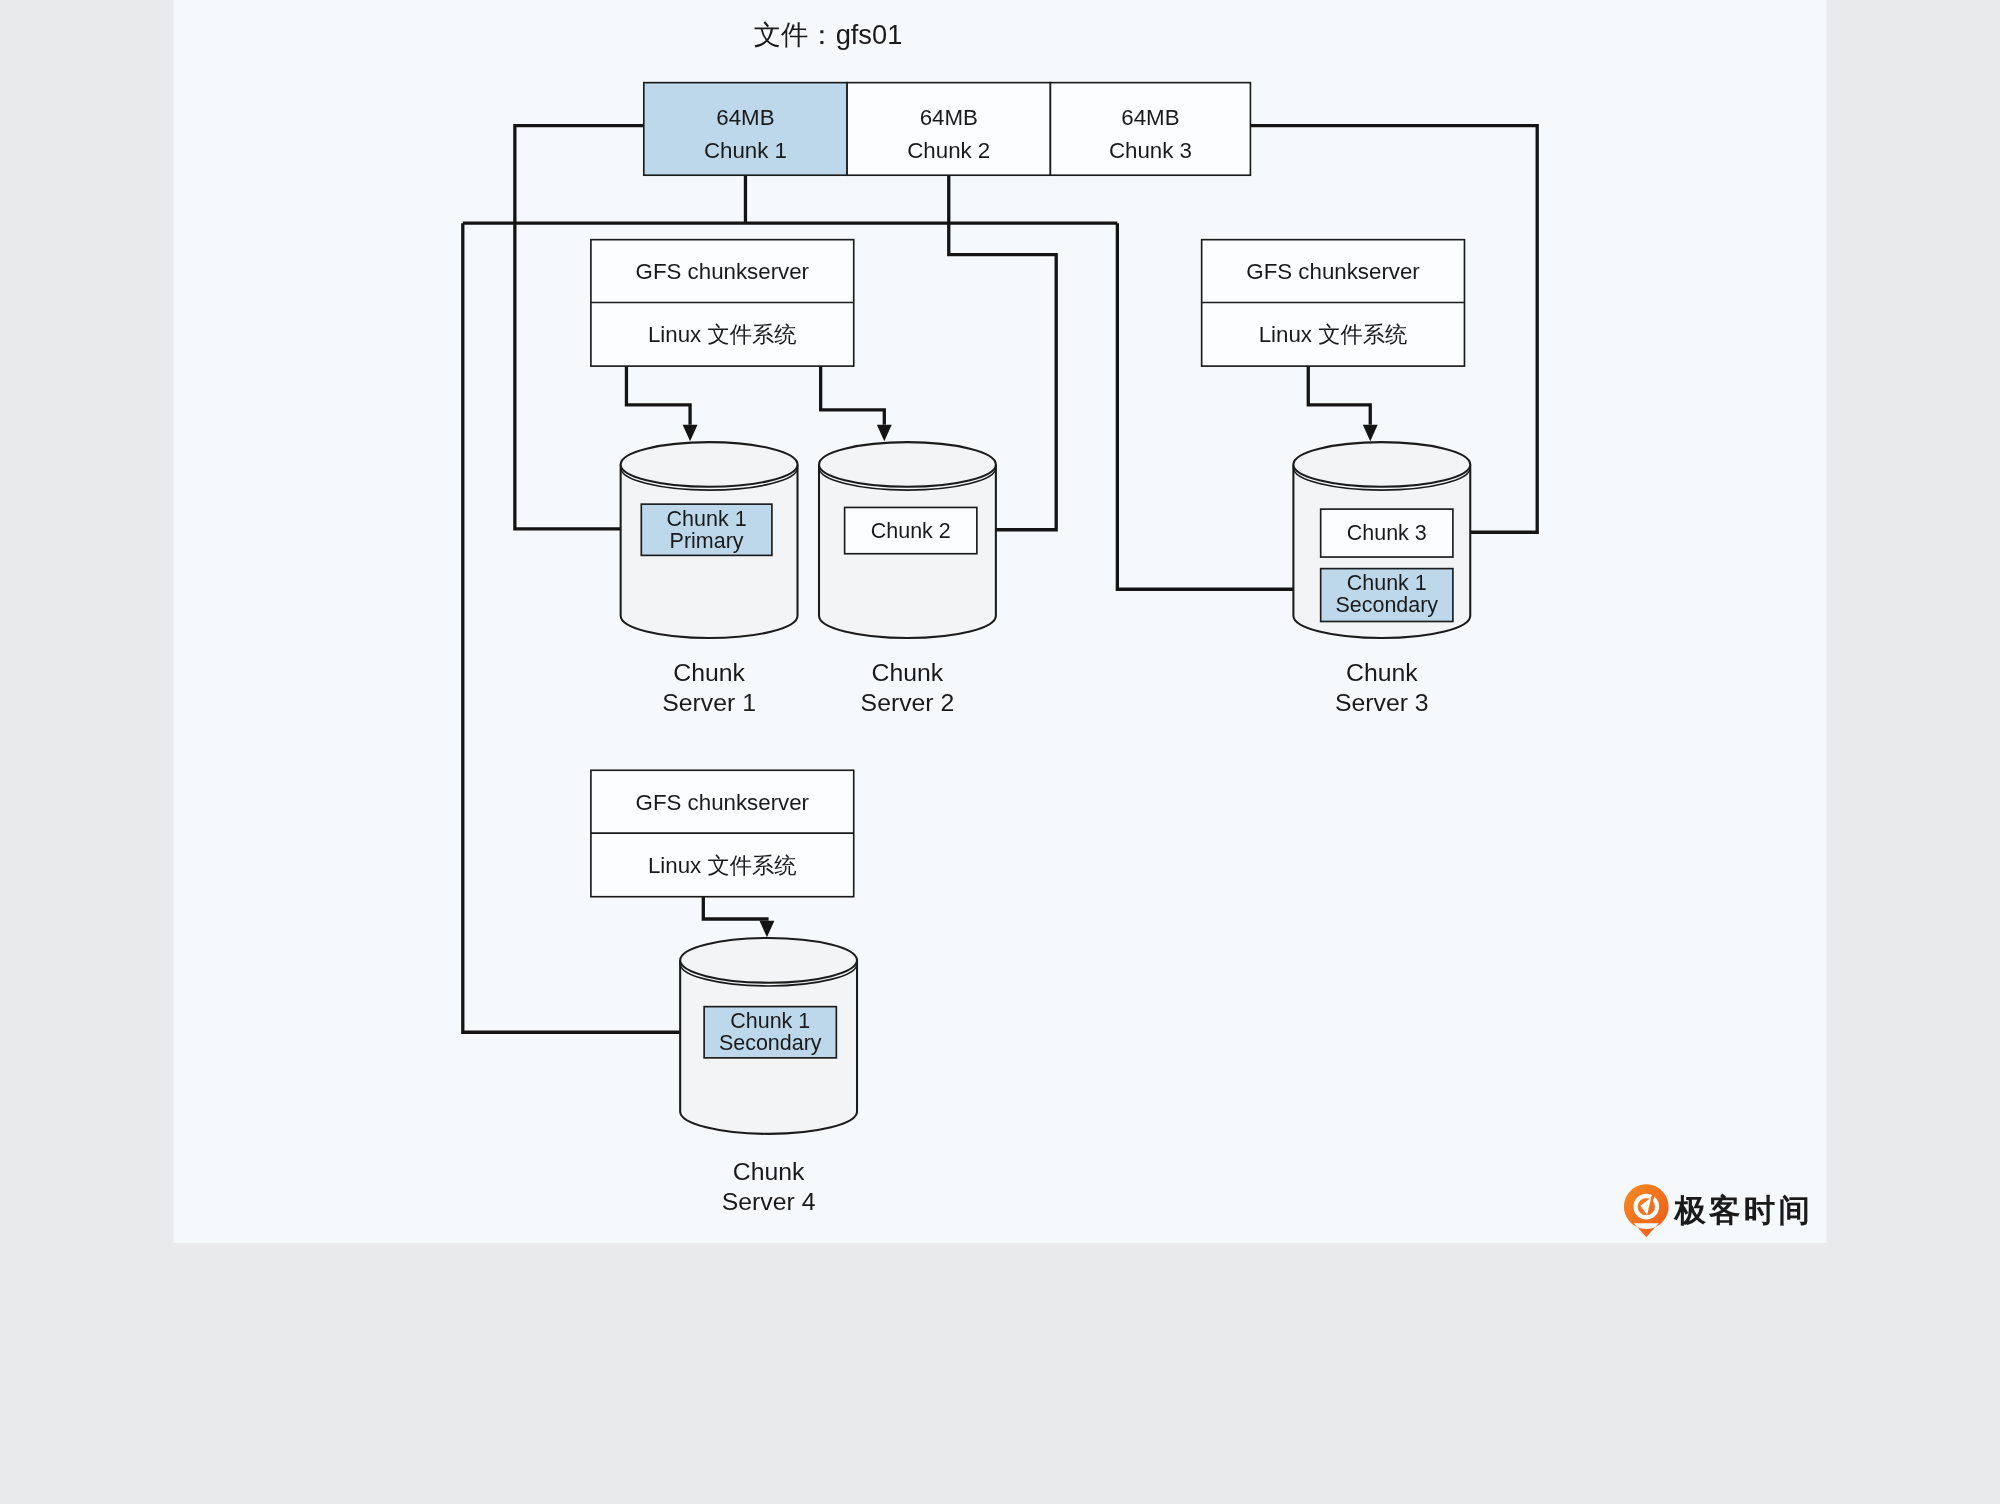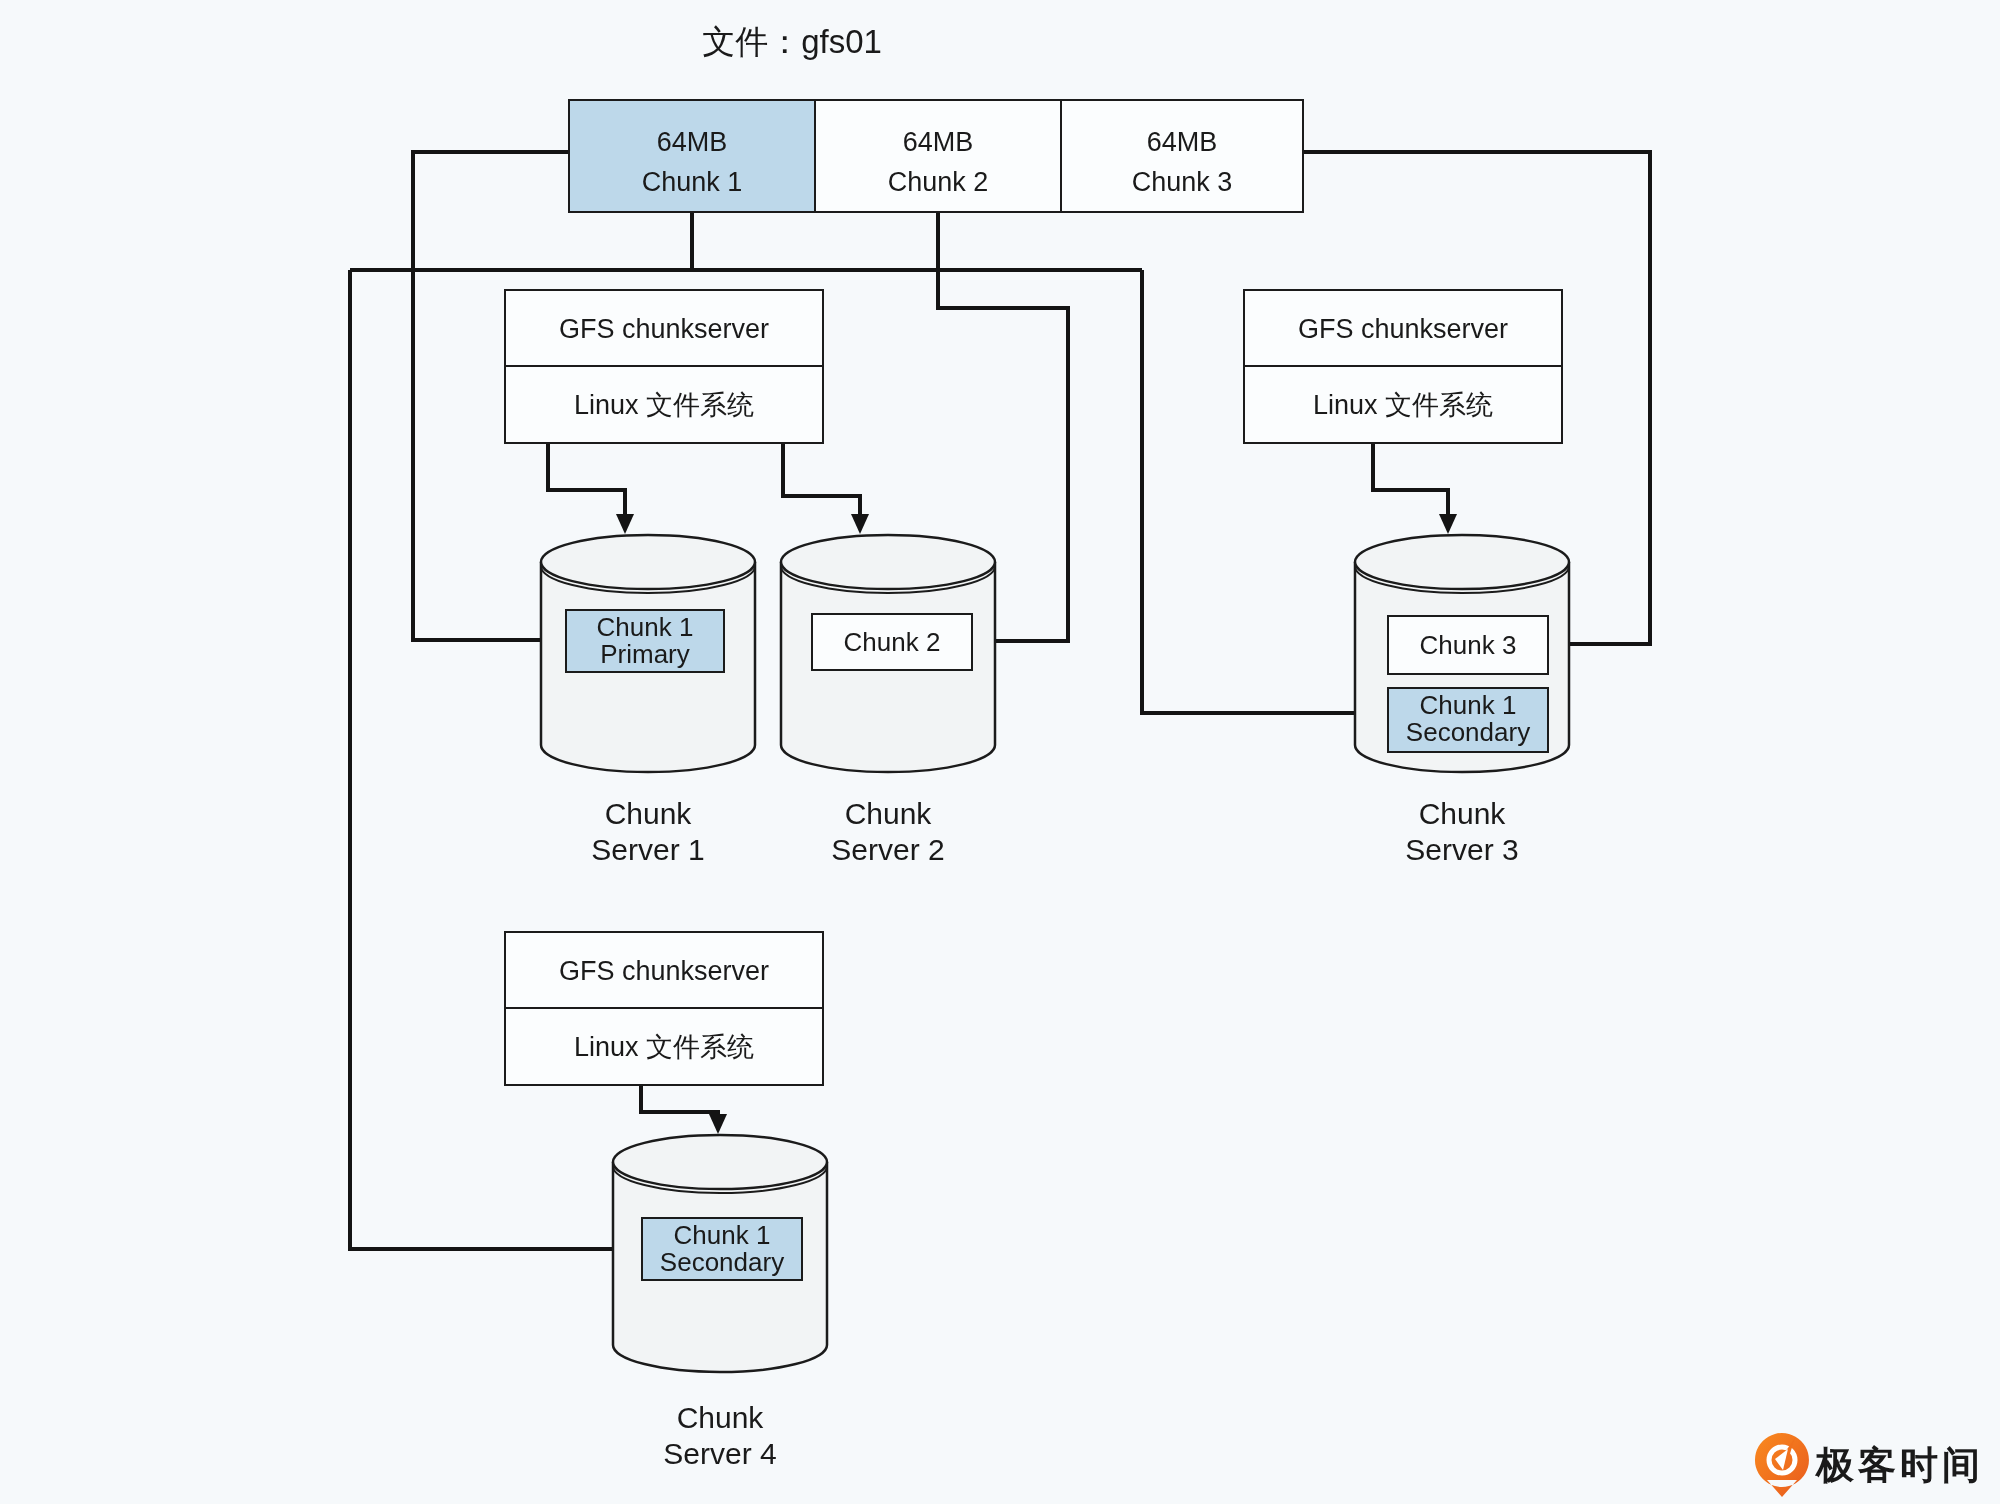--- a/index.html
+++ b/index.html
@@ -1,17 +1,17 @@
 <!DOCTYPE html>
 <html><head>
 <meta charset="utf-8">
 <style>
   html,body{margin:0;padding:0;}
   body{background:#e8eaec;font-family:"Liberation Sans",sans-serif;}
-  .stage{width:2000px;height:1504px;position:relative;margin:0 auto;overflow:hidden;}
+  .stage{width:2000px;height:1243px;position:relative;margin:0 auto;overflow:hidden;}
   .stage svg{display:block;width:100%;height:100%;}
   text{fill:#1a1a1a;font-family:"Liberation Sans","DejaVu Sans",sans-serif;}
   .t-title{font-size:33px;}
   .t-cell{font-size:27px;}
   .t-gfs{font-size:27px;}
   .t-inner{font-size:26px;}
   .t-label{font-size:30px;}
   .t-logo{font-size:38px;font-weight:600;letter-spacing:4px;}
   .box{fill:#fbfdfe;stroke:#1b1b1b;stroke-width:2px;}
   .cell{stroke:#1b1b1b;stroke-width:2px;}

